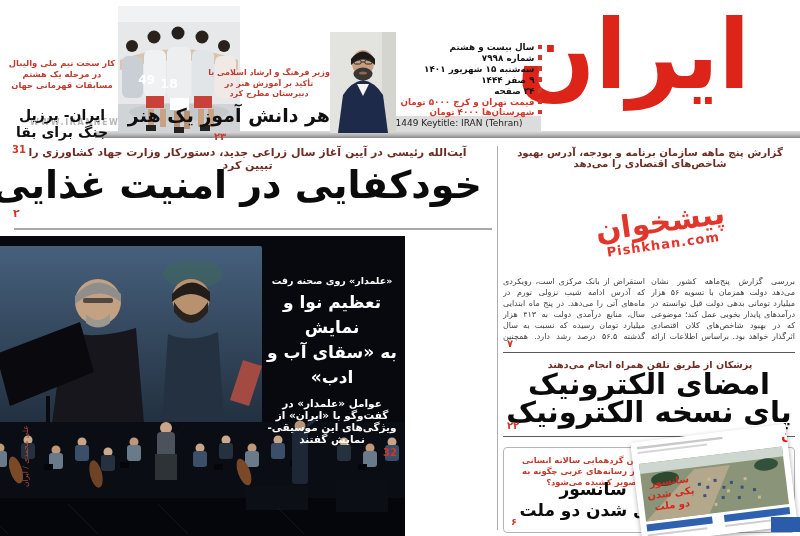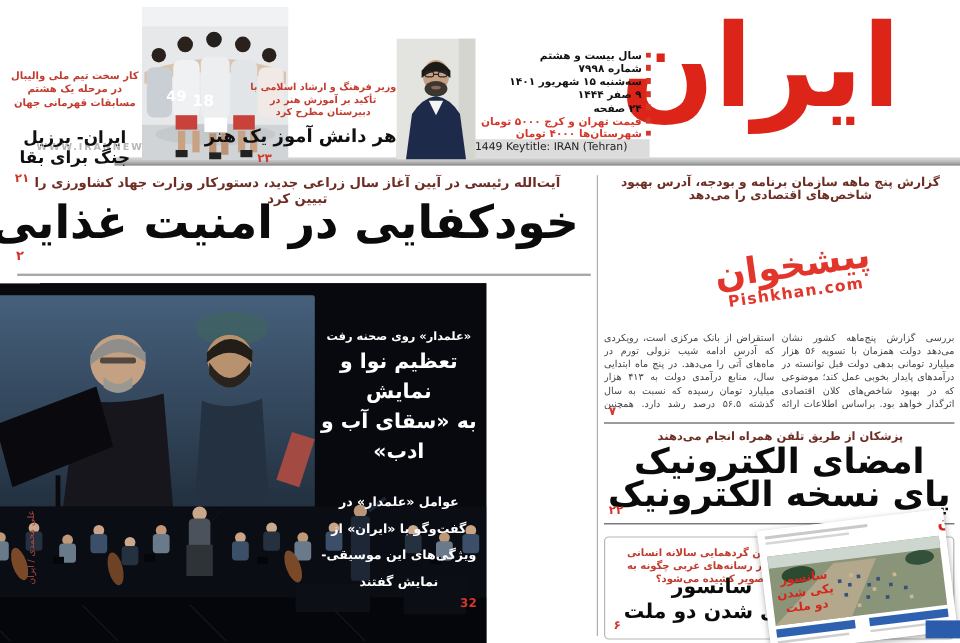--- a/index.html
+++ b/index.html
@@ -30,38 +30,38 @@
   
   .vb-story{left:8px;top:58px;width:108px;text-align:center;}
   .vb-story .red-kicker{font-size:8.4px;line-height:11px;}
   .vb-title{font-size:14px;line-height:17px;font-weight:bold;color:#101010;margin-top:16px;}
   .vb-page{text-align:left;margin-top:3px;padding-right:0;padding-left:4px;}
   .vb-photo{left:118px;top:6px;width:122px;height:127px;}
 
   
   .min-story{left:208px;top:52px;width:122px;text-align:center;}
   .min-story .red-kicker{font-size:8px;line-height:10.5px;margin-top:16px;}
-  .min-title{font-size:15px;font-weight:bold;color:#101010;margin-top:4px;white-space:nowrap;}
+  .min-title{font-size:19px;font-weight:bold;color:#101010;margin-top:4px;white-space:nowrap;}
   .min-page{text-align:left;margin-top:5px;padding-left:6px;}
   .min-photo{left:330px;top:32px;width:66px;height:101px;}
 
   
   .lead-kicker{left:25px;top:146px;width:445px;text-align:center;font-size:11px;}
   .lead-headline{left:10px;top:156px;width:472px;text-align:center;font-size:38px;line-height:58px;
         font-weight:bold;color:#0b0b0b;white-space:nowrap;}
   .lead-page{left:13px;top:207px;font-size:11px;}
   .lead-rule{left:14px;top:228px;width:478px;height:2px;background:#a8a8a8;}
 
   
   .photo{left:33px;top:236px;width:372px;height:300px;background:#07090f;}
   .photo svg{display:block;}
   .photo-overlay{position:absolute;top:38px;right:4px;width:138px;text-align:center;color:#fff;}
   .po-kicker{font-size:9.5px;font-weight:bold;line-height:13px;}
   .po-headline{font-size:17px;font-weight:bold;line-height:25px;margin-top:3px;}
-  .po-sub{font-size:10.5px;line-height:22px;margin-top:18px;font-weight:bold;}
+  .po-sub{font-size:10.5px;line-height:12px;margin-top:7px;font-weight:bold;}
   .po-page{text-align:right;margin-top:2px;padding-right:4px;font-size:10px;}
   .photo-credit{left:21px;top:425px;height:105px;writing-mode:vertical-rl;transform:rotate(180deg);
         font-size:7.5px;color:#b24a42;letter-spacing:0.5px;white-space:nowrap;}
 
   .v-divider{left:497px;top:146px;width:1px;height:384px;background:#adadad;}
 
   
   .eco-kicker{left:505px;top:147px;width:290px;text-align:center;font-size:10.2px;}
   .eco-headline{left:503px;top:159px;width:292px;text-align:center;font-size:21px;line-height:32px;
         font-weight:bold;color:#0b0b0b;white-space:nowrap;}
@@ -152,21 +152,21 @@
       <rect x="28" y="119" width="10" height="6" fill="#222"></rect>
         <rect x="56" y="121" width="10" height="6" fill="#222"></rect>
       <rect x="82" y="119" width="10" height="6" fill="#222"></rect>
     </svg>
   </div>
 
   <div class="abs vb-story fa">
     <div class="red-kicker">کار سخت تیم ملی والیبال در مرحله یک هشتم مسابقات قهرمانی جهان</div>
     <div class="vb-title">ایران- برزیل</div>
     <div class="vb-title" style="margin-top:0;">جنگ برای بقا</div>
-    <div class="pagenum vb-page">۲۱</div>
+    <div class="pagenum vb-page">31</div>
   </div>
 
   <div class="abs min-story fa">
     <div class="red-kicker">وزیر فرهنگ و ارشاد اسلامی با تأکید بر آموزش هنر در دبیرستان مطرح کرد</div>
     <div class="min-title">هر دانش آموز یک هنر</div>
     <div class="pagenum min-page">۲۳</div>
   </div>
 
   <div class="abs min-photo">
     <svg width="66" height="101" viewBox="0 0 66 101">

